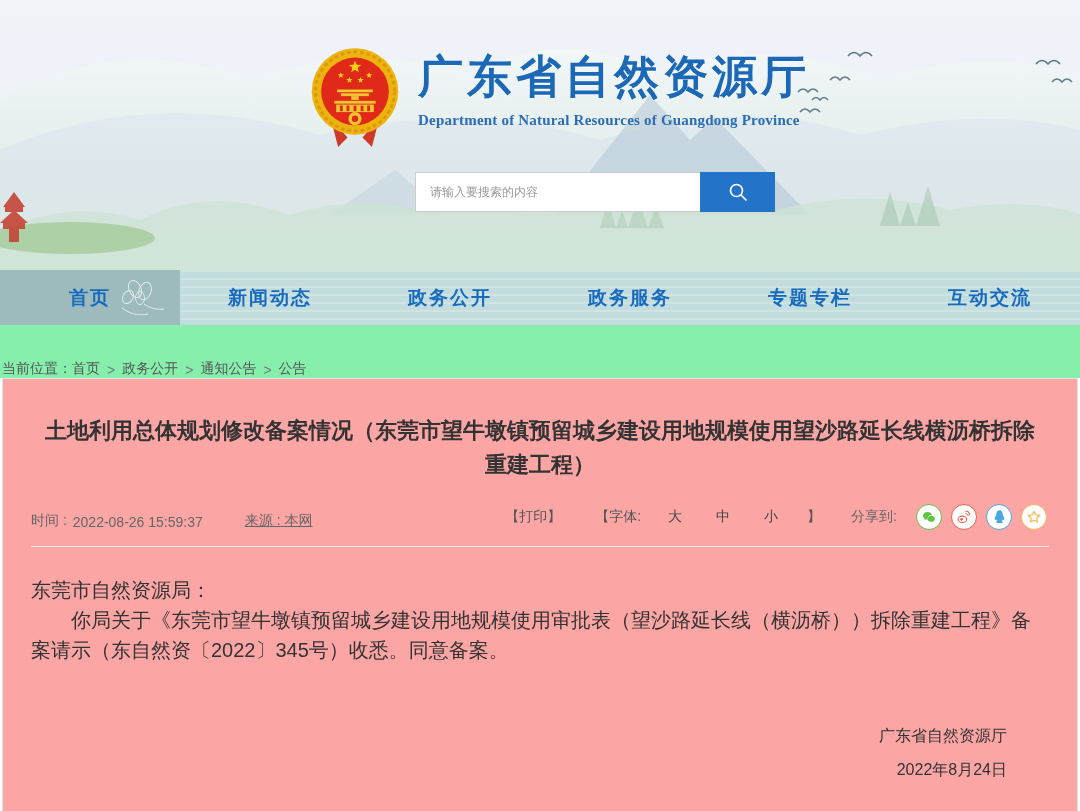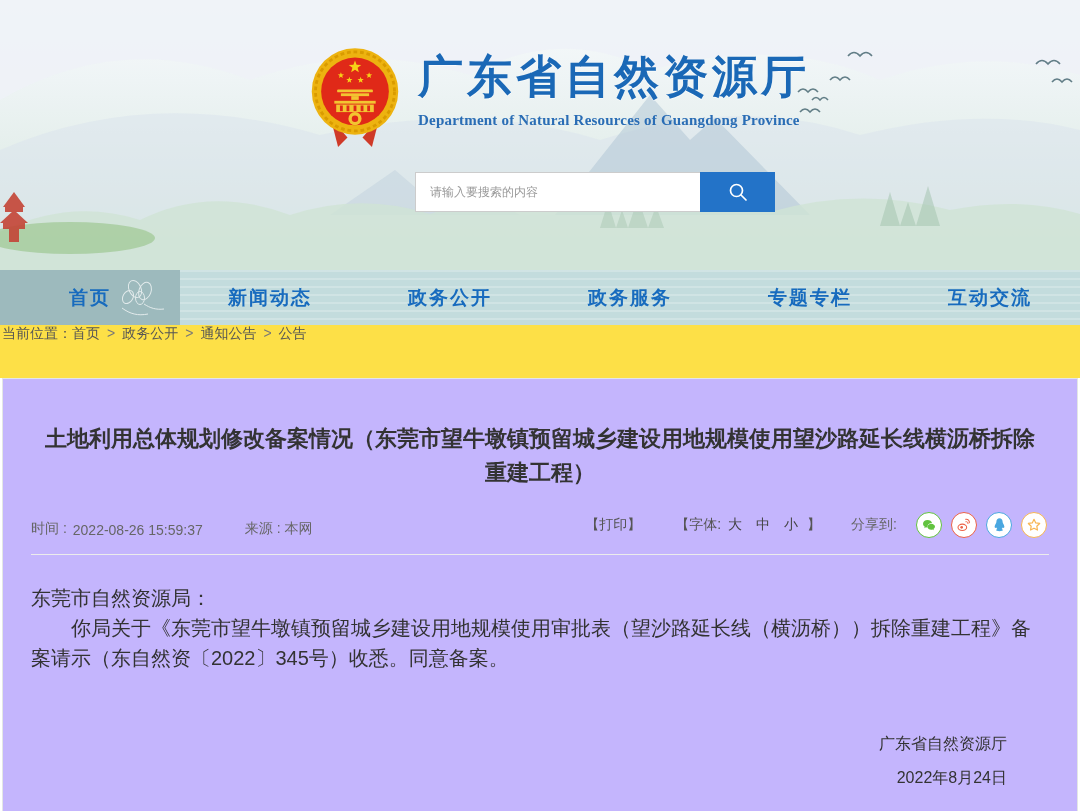--- a/index.html
+++ b/index.html
@@ -35,43 +35,43 @@
   .main-nav { height:55px; display:flex; background:#c3dcdd; position:relative;
     background-image:repeating-linear-gradient(180deg, rgba(255,255,255,.22) 0 2px, rgba(255,255,255,0) 2px 8px); }
   .nav-item {
     width:180px; display:flex; align-items:center; justify-content:center;
     font-size:19px; font-weight:bold; color:#176bbe; text-decoration:none;
     letter-spacing:2px; position:relative; cursor:pointer;
   }
   .nav-item.active { background:#9dbabd; }
   .nav-flower { position:absolute; right:12px; top:6px; pointer-events:none; }
   
-  .breadcrumb-row { height:53px; display:flex; align-items:flex-start; background:#fde047;
+  .breadcrumb-row { height:53px; display:flex; align-items:flex-end; background:#86efac;
     padding-left:2px; font-size:14px; color:#555; }
   .breadcrumb-row a { color:#555; text-decoration:none; cursor:pointer; }
   .crumb-sep { margin:0 7px; color:#777; }
   
   .article-card {
-    margin:0 2px; height:433px; background:#c4b5fd;
-    border:1px solid #e3e6e6; border-bottom:none; padding:16px 28px; position:relative;
+    margin:0 2px; height:433px; background:#fca5a5;
+    border:1px solid #e3e6e6; border-bottom:none; padding:8px 28px; position:relative;
   }
   .article-title {
     margin:27px 4px 0; text-align:center; font-size:22px; line-height:34px;
     font-weight:bold; color:#333;
   }
   .meta-row {
     display:flex; align-items:flex-end; margin-top:22px; padding-bottom:16px;
     border-bottom:1px solid #ececec; font-size:14px; color:#666;
   }
   .meta-time-label, .meta-source-label { color:#666; }
   .meta-time-value { margin:0 0 0 6px; }
-  .meta-source { margin-left:42px; }
+  .meta-source { margin-left:42px;text-decoration:underline; }
   .meta-right { margin-left:auto; display:flex; align-items:center; padding-right:2px; }
   .print-btn { color:#555; cursor:pointer; margin-right:34px; }
-  .font-set { color:#555; margin-right:30px; display:flex; align-items:center; }
+  .font-set { color:#555; margin-right:30px; display:flex; align-items:center;gap:20px; }
   .font-size-opt { margin:0 7px; cursor:pointer; color:#444; }
   .font-suffix { margin-left:2px; }
   .share-label { margin-right:10px; color:#666; }
   .share-icons { display:flex; align-items:center; }
   .share-icon {
     width:26px; height:26px; border-radius:50%; margin-left:9px;
     display:flex; align-items:center; justify-content:center; cursor:pointer; background:#fff;
   }
   .share-icon.wechat { border:1px solid #62c33f; }
   .share-icon.weibo  { border:1px solid #ec6146; }

